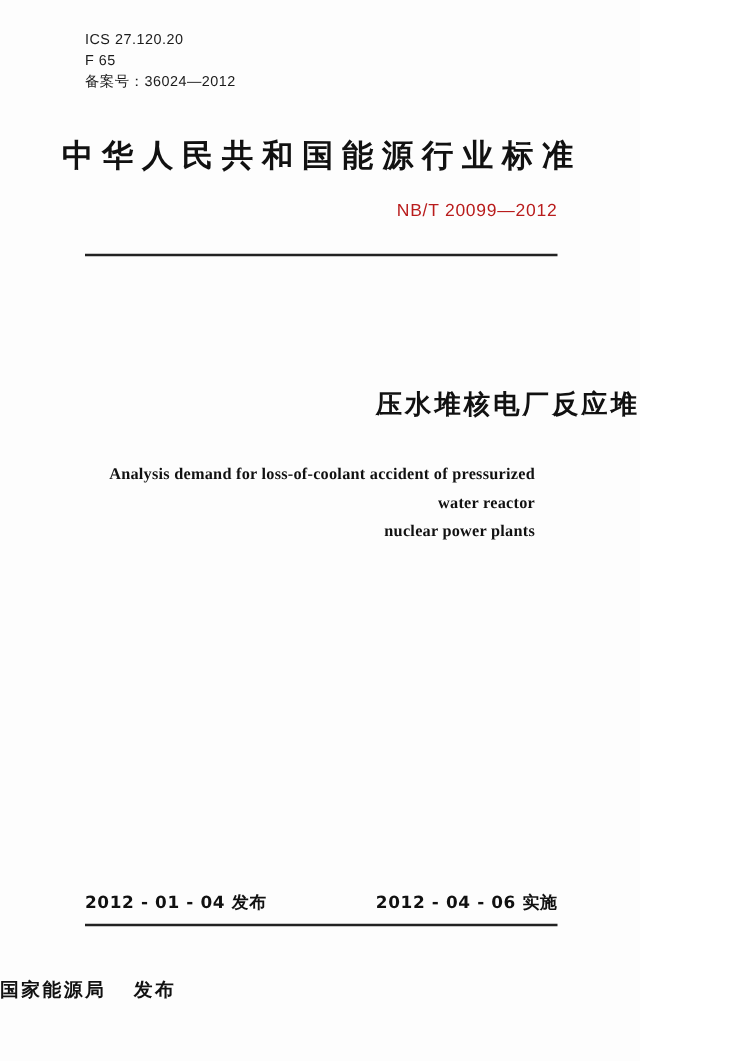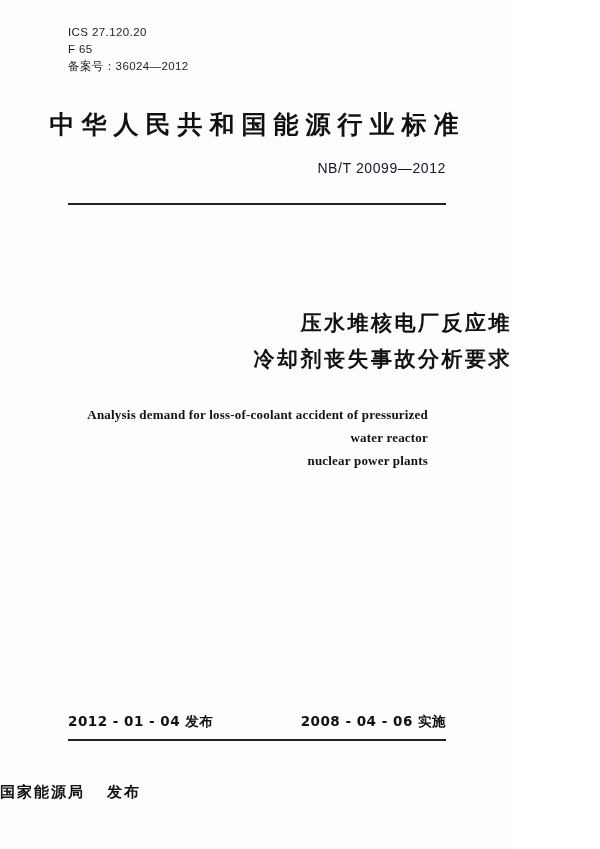--- a/index.html
+++ b/index.html
@@ -67,21 +67,21 @@
   }
 
   
   .std-no {
     position: absolute;
     right: 66px;
     top: 160px;
     font-family: "Liberation Sans", sans-serif;
     font-size: 14px;
     letter-spacing: 0.6px;
-    color: #0f172a;
+    color: #b91c1c;
   }
 
   
   .rule-top {
     position: absolute;
     left: 68px;
     right: 66px;
     top: 203px;
     border-top: 2px solid #222;
   }
@@ -167,29 +167,28 @@
 
 
   <div class="header-cn">中华人民共和国能源行业标准</div>
 
   <div class="std-no">NB/T 20099—2012</div>
 
   <div class="rule-top"></div>
 
   <div class="title-block">
     <div class="title-cn">压水堆核电厂反应堆</div>
-    <div class="title-cn">冷却剂丧失事故分析要求</div>
     <div class="title-en">Analysis demand for loss-of-coolant accident of pressurized water reactor</div>
     <div class="title-en" style="margin-top:0">nuclear power plants</div>
   </div>
 
   <div class="rule-bottom"></div>
 
   <div class="dates">
     <span>2012 - 01 - 04 发布</span>
-    <span>2008 - 04 - 06 实施</span>
+    <span>2012 - 04 - 06 实施</span>
   </div>
 
   <div class="issuer">
     <span>国家能源局</span><span class="gap"></span><span>发布</span>
   </div>
 
 </div>
 
 </body></html>

